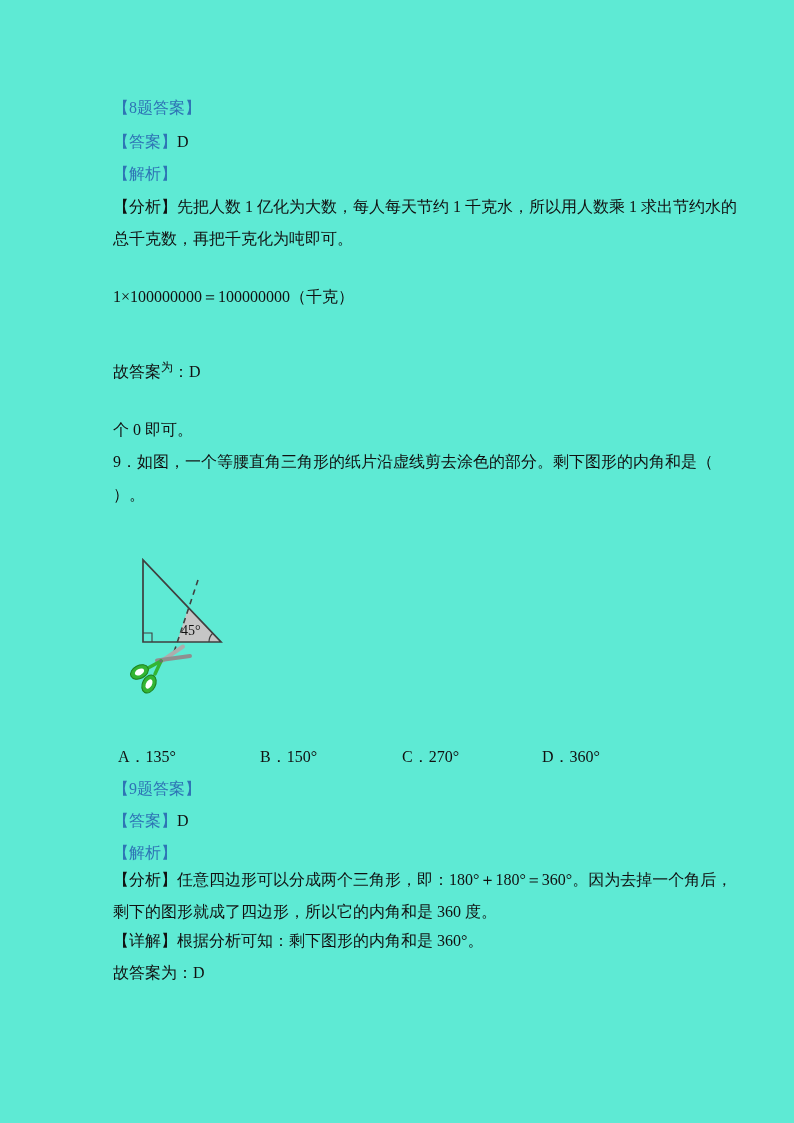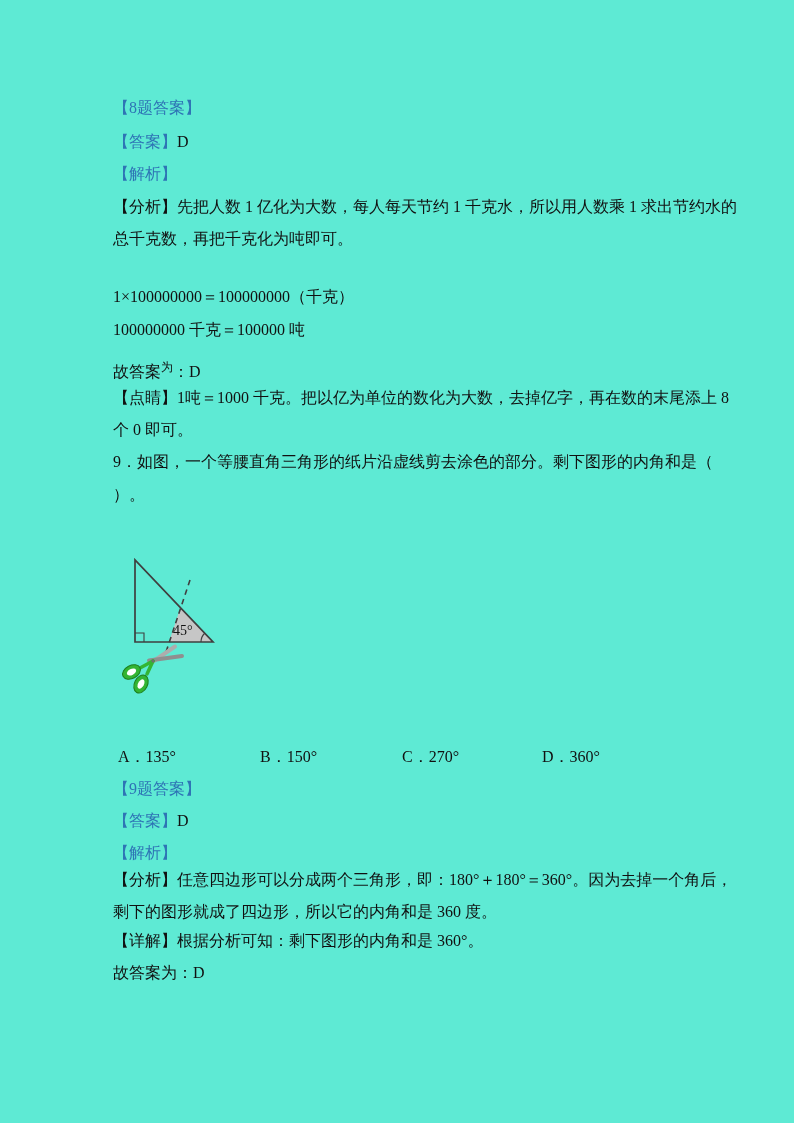--- a/index.html
+++ b/index.html
@@ -25,21 +25,21 @@
     line-height: 22px;
     white-space: pre;
   }
   .blue { color: #2E74B5; }
   .sup {
     font-size: 12px;
     vertical-align: 6px;
   }
   .figure-wrap {
     position: absolute;
-    left: 115px;
+    left: 123px;
     top: 550px;
     width: 110px;
     height: 150px;
     text-align: right;
   }
   .options-row {
     position: absolute;
     left: 113px;
     top: 746px;
     height: 22px;
@@ -59,23 +59,21 @@
 <body>
 
 <div class="page">
 
   <div class="ln blue" style="top:97px">【8题答案】</div>
   <div class="ln" style="top:131px"><span class="blue">【答案】</span><span>D</span></div>
   <div class="ln blue" style="top:163px">【解析】</div>
   <div class="ln" style="top:196px">【分析】先把人数 1 亿化为大数，每人每天节约 1 千克水，所以用人数乘 1 求出节约水的</div>
   <div class="ln" style="top:228px">总千克数，再把千克化为吨即可。</div>
   <div class="ln" style="top:286px">1×100000000＝100000000（千克）</div>
-  <div class="ln" style="top:319px">100000000 千克＝100000 吨</div>
   <div class="ln" style="top:356px"><span>故答案</span><span class="sup">为</span><span>：D</span></div>
-  <div class="ln" style="top:387px">【点睛】1吨＝1000 千克。把以亿为单位的数化为大数，去掉亿字，再在数的末尾添上 8</div>
   <div class="ln" style="top:419px">个 0 即可。</div>
 
   <div class="ln" style="top:451px">9．如图，一个等腰直角三角形的纸片沿虚线剪去涂色的部分。剩下图形的内角和是（</div>
   <div class="ln" style="top:484px">）。</div>
 
   <div class="figure-wrap">
     <svg width="110" height="150" viewBox="0 0 110 150" xmlns="http://www.w3.org/2000/svg">
 
       <polygon points="65.5,57.5 98,92 54,92" fill="#C6C6C6" stroke="none"></polygon>
 

